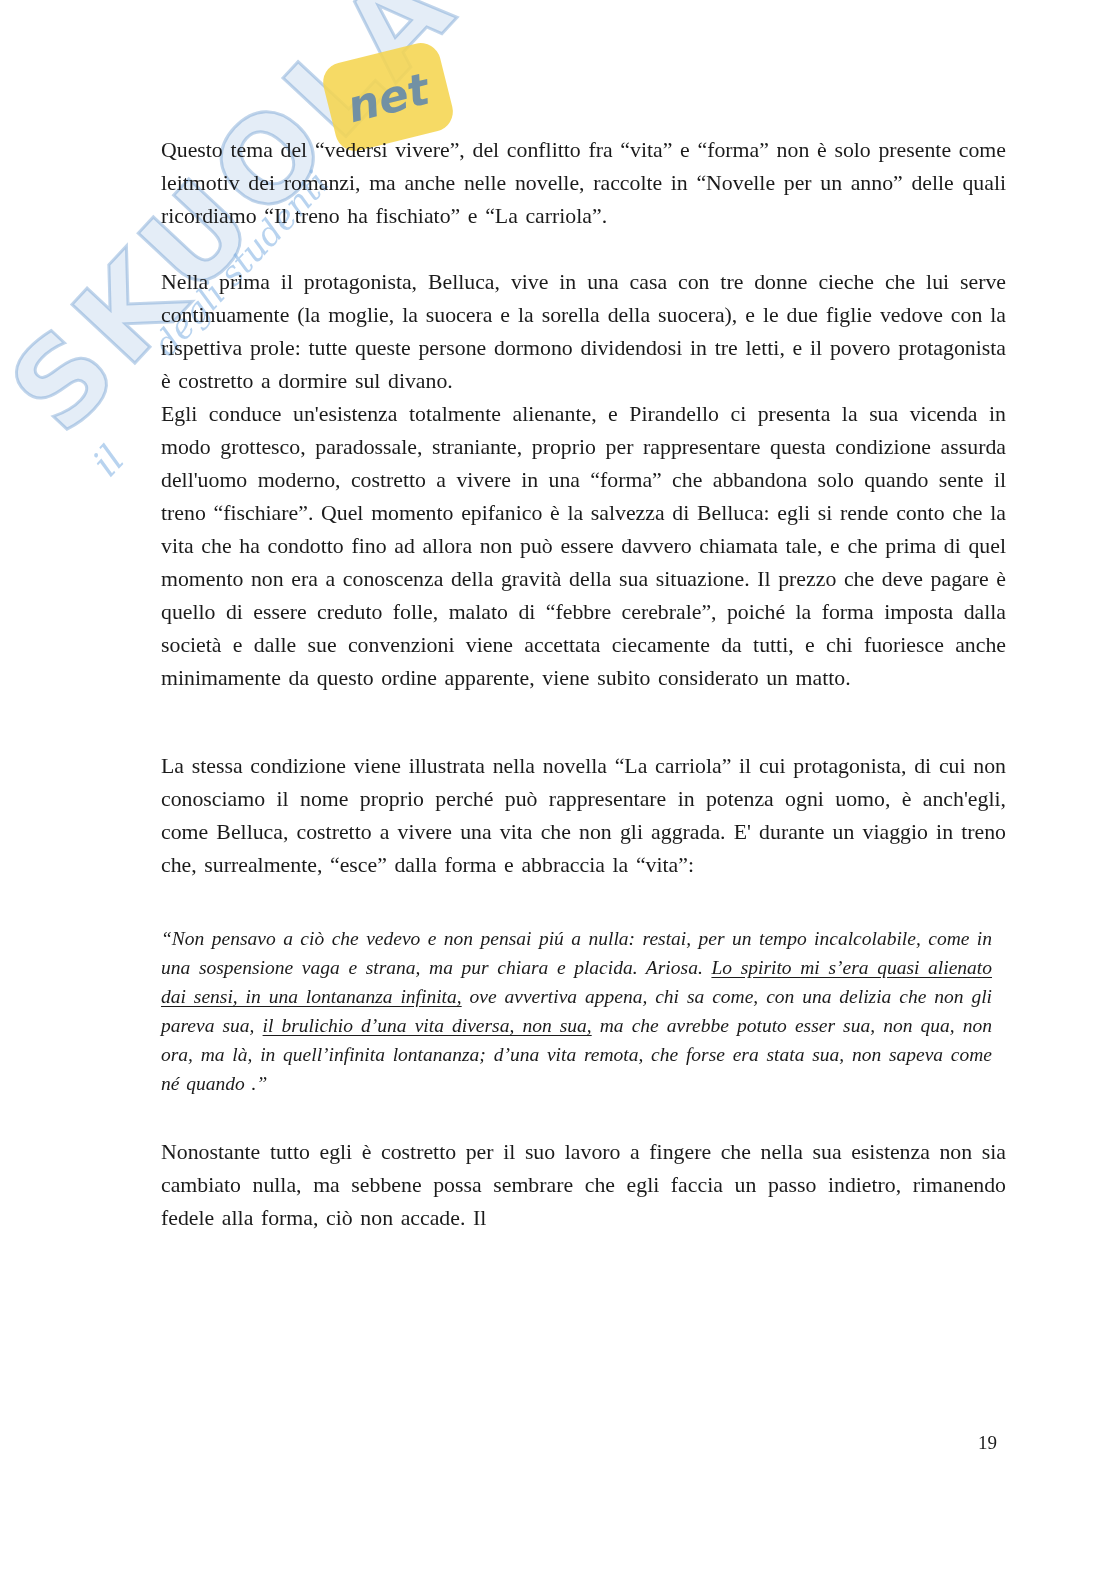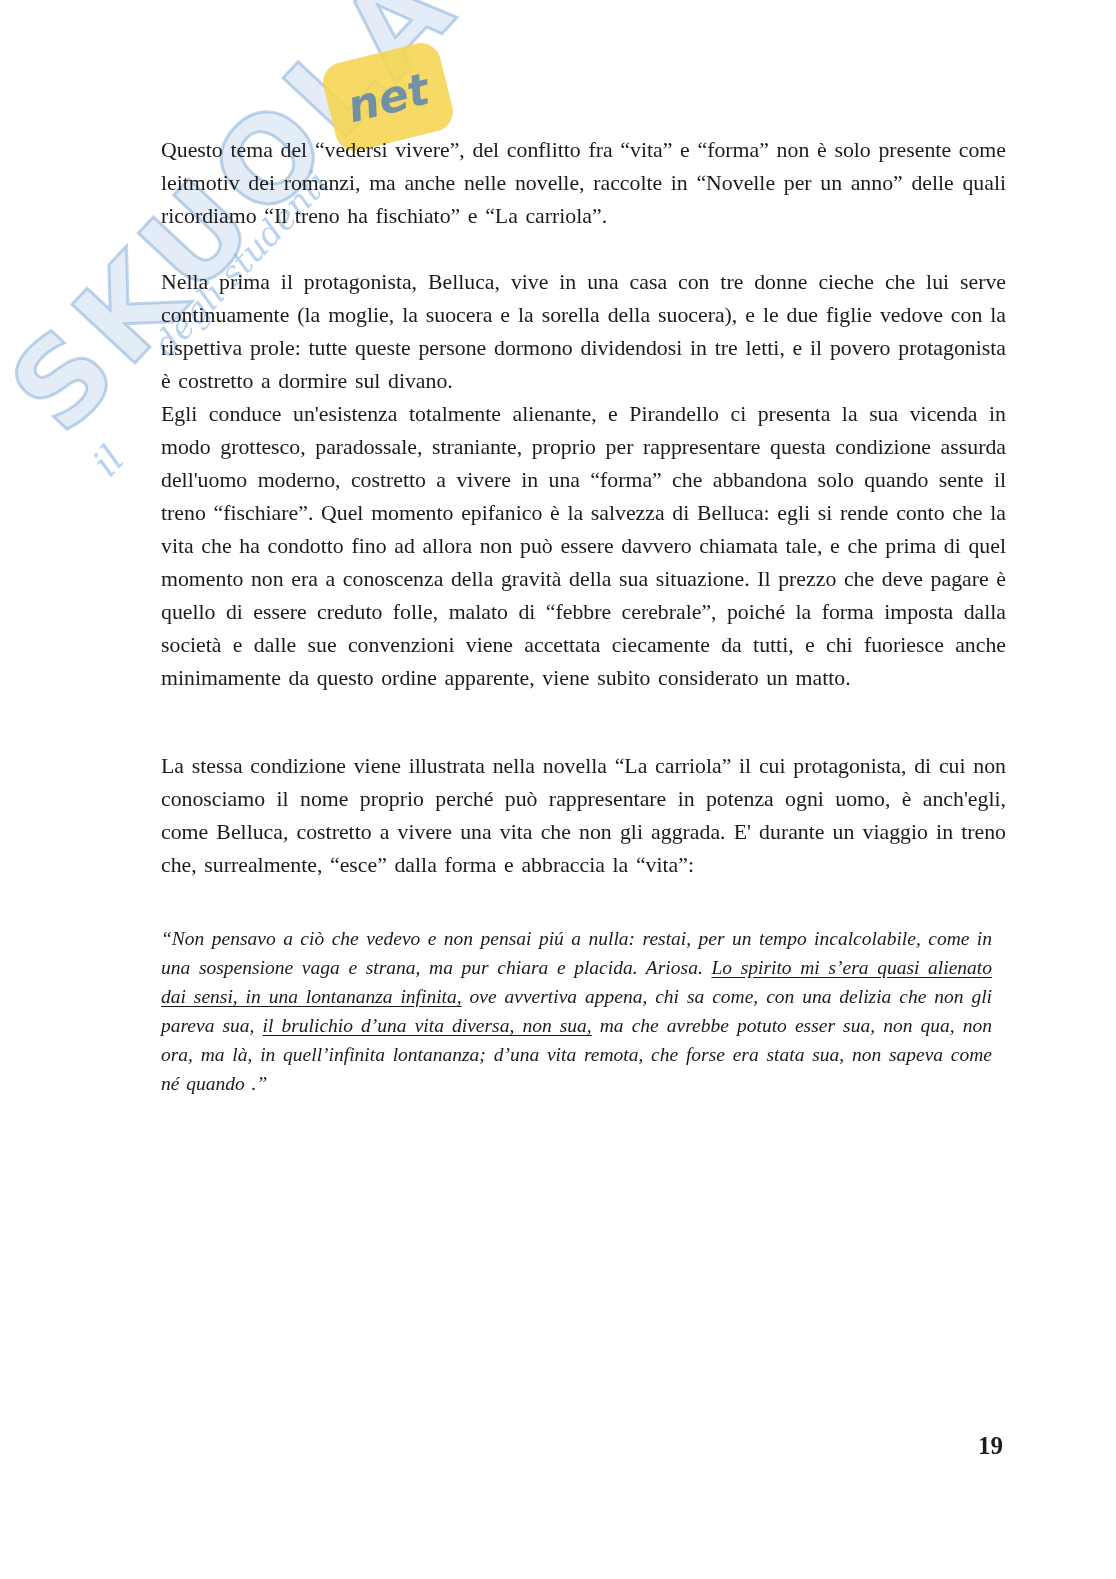--- a/index.html
+++ b/index.html
@@ -111,23 +111,22 @@
   }
   .u {
     text-decoration: underline;
     text-underline-offset: 3px;
   }
   .page-number {
     position: absolute;
     left: 978px;
     top: 1432px;
     z-index: 1;
-    font-size: 25px;
+    font-size: 19px;
     color: #1b1b1b;
-    font-weight: bold;
   }
 </style>
 </head>
 <body>
 
 <div class="page">
 
   <div class="watermark" aria-hidden="true">
     <div class="wm-letters">SKUOLA</div>
     <div class="wm-net">net</div>
@@ -140,18 +139,19 @@
     <p class="body-p gap-after">Questo tema del “vedersi vivere”, del conflitto fra “vita” e “forma” non è solo presente come leitmotiv dei romanzi, ma anche nelle novelle, raccolte in “Novelle per un anno” delle quali ricordiamo “Il treno ha fischiato” e “La carriola”.</p>
 
     <p class="body-p">Nella prima il protagonista, Belluca, vive in una casa con tre donne cieche che lui serve continuamente (la moglie, la suocera e la sorella della suocera), e le due figlie vedove con la rispettiva prole: tutte queste persone dormono dividendosi in tre letti, e il povero protagonista è costretto a dormire sul divano.</p>
 
     <p class="body-p gap-after-lg">Egli conduce un'esistenza totalmente alienante, e Pirandello ci presenta la sua vicenda in modo grottesco, paradossale, straniante, proprio per rappresentare questa condizione assurda dell'uomo moderno, costretto a vivere in una “forma” che abbandona solo quando sente il treno “fischiare”. Quel momento epifanico è la salvezza di Belluca: egli si rende conto che la vita che ha condotto fino ad allora non può essere davvero chiamata tale, e che prima di quel momento non era a conoscenza della gravità della sua situazione. Il prezzo che deve pagare è quello di essere creduto folle, malato di “febbre cerebrale”, poiché la forma imposta dalla società e dalle sue convenzioni viene accettata ciecamente da tutti, e chi fuoriesce anche minimamente da questo ordine apparente, viene subito considerato un matto.</p>
 
     <p class="body-p">La stessa condizione viene illustrata nella novella “La carriola” il cui protagonista, di cui non conosciamo il nome proprio perché può rappresentare in potenza ogni uomo, è anch'egli, come Belluca, costretto a vivere una vita che non gli aggrada. E' durante un viaggio in treno che, surrealmente, “esce” dalla forma e abbraccia la “vita”:</p>
 
     <p class="quote-p"><span>“Non pensavo a ciò che vedevo e non pensai piú a nulla: restai, per un tempo incalcolabile, come in una sospensione vaga e strana, ma pur chiara e placida. Ariosa. </span><span class="u">Lo spirito mi s’era quasi alienato dai sensi, in una lontananza infinita,</span><span> ove avvertiva appena, chi sa come, con una delizia che non gli pareva sua, </span><span class="u">il brulichio d’una vita diversa, non sua,</span><span> ma che avrebbe potuto esser sua, non qua, non ora, ma là, in quell’infinita lontananza; d’una vita remota, che forse era stata sua, non sapeva come né quando .”</span></p>
 
+    <p class="body-p">Nonostante tutto egli è costretto per il suo lavoro a fingere che nella sua esistenza non sia cambiato nulla, ma sebbene possa sembrare che egli faccia un passo indietro, rimanendo fedele alla forma, ciò non accade. Il</p>
 
   </div>
 
   <div class="page-number">19</div>
 
 </div>
 
 </body></html>

